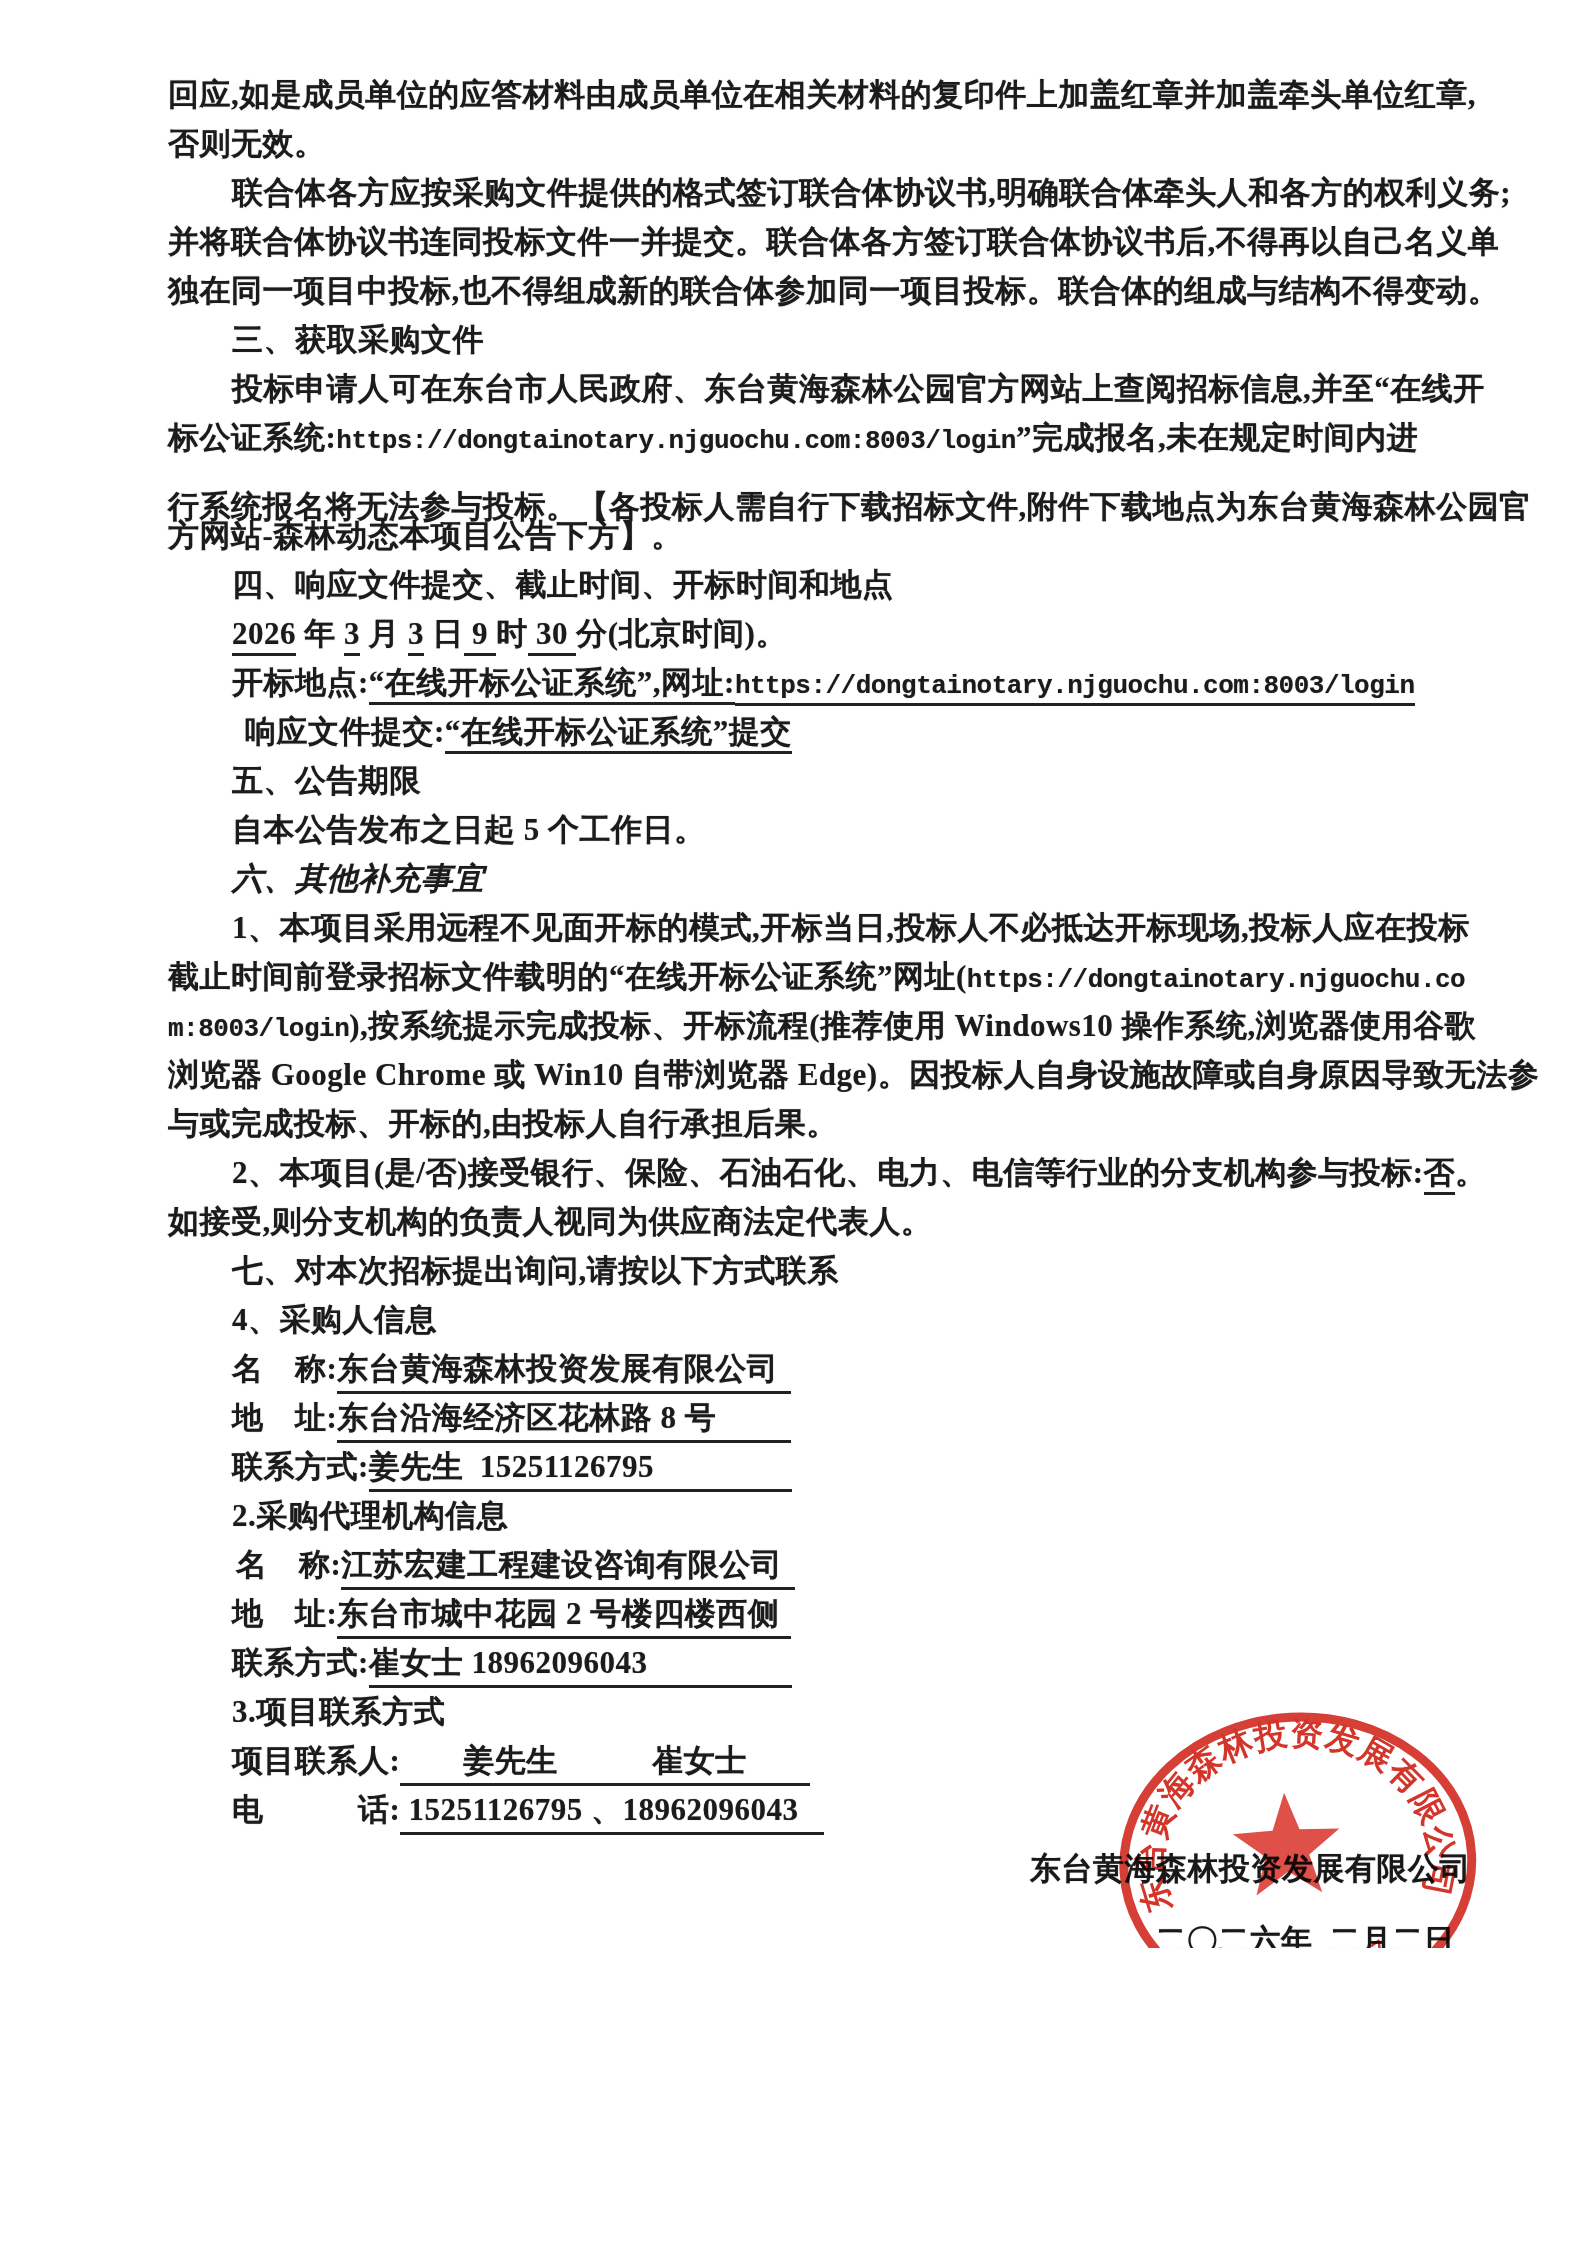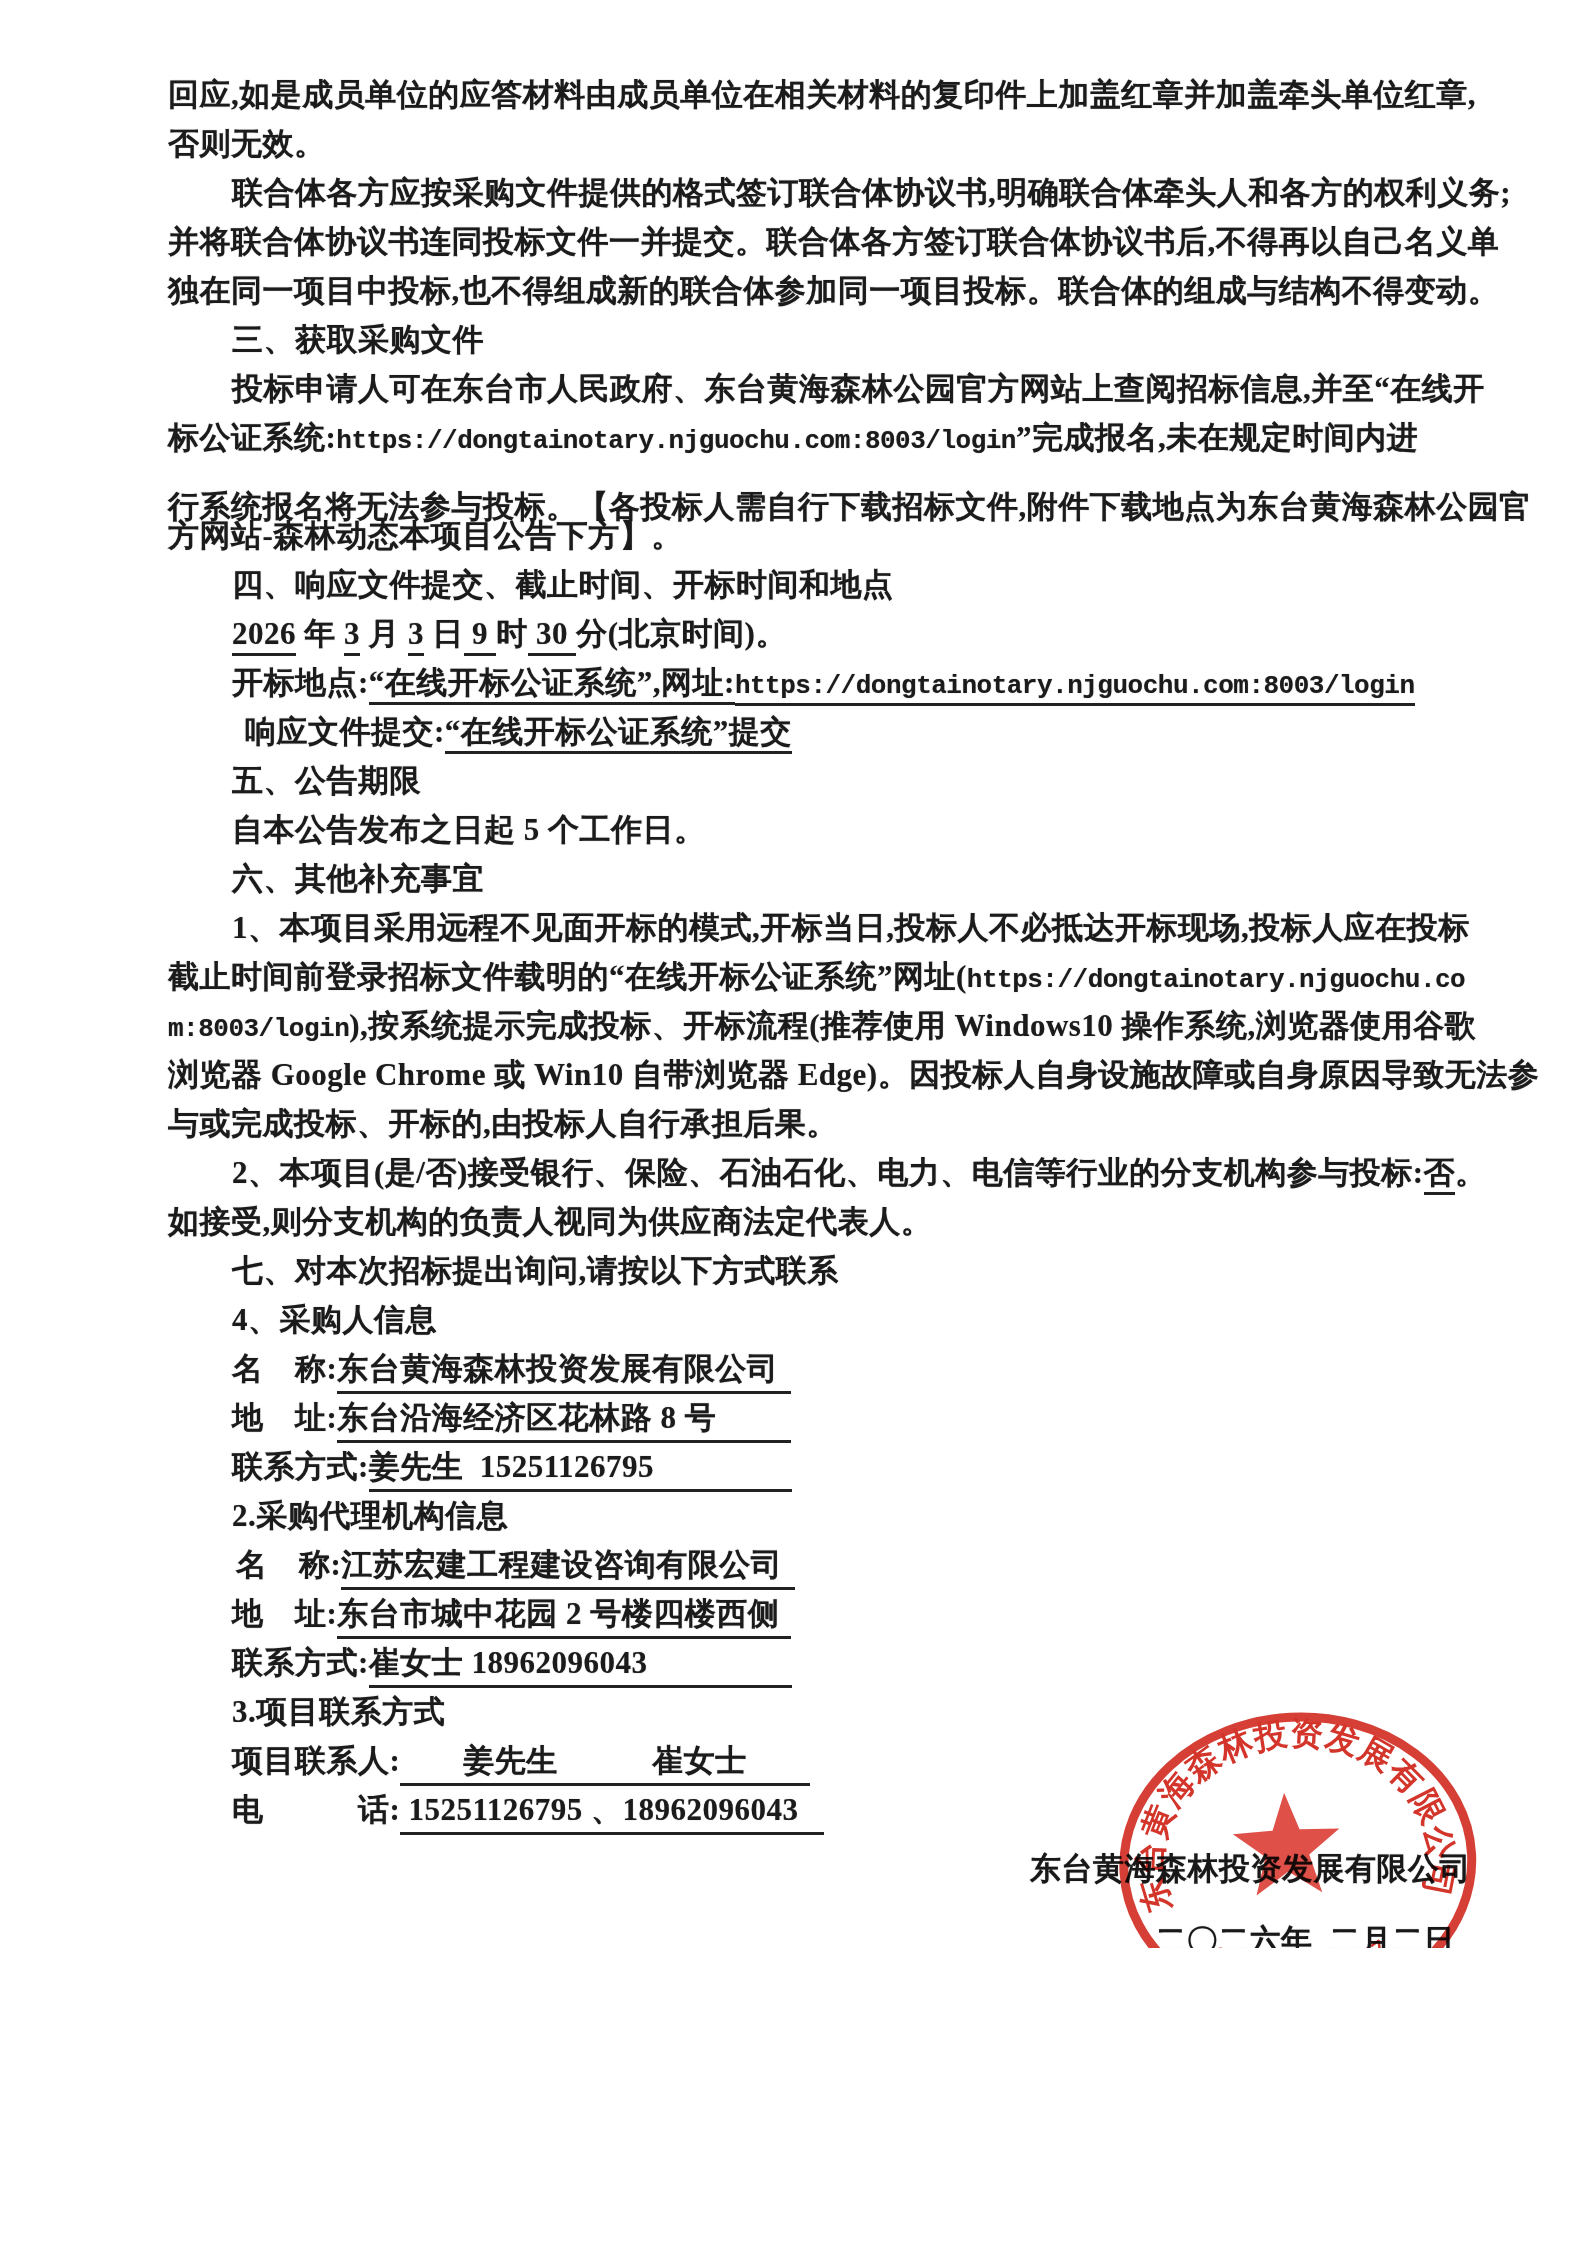--- a/index.html
+++ b/index.html
@@ -54,21 +54,21 @@
       <div class="line" style="top: 369px; left: 232px;"><span>投标申请人可在东台市人民政府、东台黄海森林公园官方网站上查阅招标信息,并至“在线开</span></div>
       <div class="line" style="top: 418px; left: 168px;"><span>标公证系统:</span><span class="mono">https://dongtainotary.njguochu.com:8003/login</span><span>”完成报名,未在规定时间内进</span></div>
       <div class="line" style="top: 467px; left: 168px; margin-top: 20px;"><span>行系统报名将无法参与投标。【各投标人需自行下载招标文件,附件下载地点为东台黄海森林公园官</span></div>
       <div class="line" style="top: 516px; left: 168px;"><span>方网站-森林动态本项目公告下方】。</span></div>
       <div class="line bold" style="top: 565px; left: 232px;"><span>四、响应文件提交、截止时间、开标时间和地点</span></div>
       <div class="line" style="top: 614px; left: 232px;"><span class="u">2026</span><span> 年 </span><span class="u">3</span><span> 月 </span><span class="u">3</span><span> 日</span><span class="u"> 9 </span><span>时</span><span class="u"> 30 </span><span>分(北京时间)。</span></div>
       <div class="line" style="top: 663px; left: 232px;"><span>开标地点:</span><span class="u">“在线开标公证系统”,网址:</span><span class="mono u">https://dongtainotary.njguochu.com:8003/login</span></div>
       <div class="line" style="top: 712px; left: 245px;"><span>响应文件提交:</span><span class="u">“在线开标公证系统”提交</span></div>
       <div class="line bold" style="top: 761px; left: 232px;"><span>五、公告期限</span></div>
       <div class="line" style="top: 810px; left: 232px;"><span>自本公告发布之日起 5 个工作日。</span></div>
-      <div class="line bold" style="top: 859px; left: 232px;"><span>六、其他补充事宜</span></div>
+      <div class="line bold" style="top: 859px; left: 232px; font-style: italic;"><span>六、其他补充事宜</span></div>
       <div class="line" style="top: 908px; left: 232px;"><span>1、本项目采用远程不见面开标的模式,开标当日,投标人不必抵达开标现场,投标人应在投标</span></div>
       <div class="line" style="top: 957px; left: 168px; text-align: right;"><span>截止时间前登录招标文件载明的“在线开标公证系统”网址(</span><span class="mono">https://dongtainotary.njguochu.co</span></div>
       <div class="line" style="top: 1006px; left: 168px;"><span class="mono">m:8003/login</span><span>),按系统提示完成投标、开标流程(推荐使用 Windows10 操作系统,浏览器使用谷歌</span></div>
       <div class="line" style="top: 1055px; left: 168px;"><span>浏览器 Google Chrome 或 Win10 自带浏览器 Edge)。因投标人自身设施故障或自身原因导致无法参</span></div>
       <div class="line" style="top: 1104px; left: 168px;"><span>与或完成投标、开标的,由投标人自行承担后果。</span></div>
       <div class="line" style="top: 1153px; left: 232px;"><span>2、本项目(是/否)接受银行、保险、石油石化、电力、电信等行业的分支机构参与投标:</span><span class="u">否</span><span>。</span></div>
       <div class="line" style="top: 1202px; left: 168px;"><span>如接受,则分支机构的负责人视同为供应商法定代表人。</span></div>
       <div class="line bold" style="top: 1251px; left: 232px;"><span>七、对本次招标提出询问,请按以下方式联系</span></div>
       <div class="line" style="top: 1300px; left: 232px;"><span>4、采购人信息</span></div>
       <div class="line" style="top: 1349px; left: 232px;"><span>名　称:</span><span class="field" style="width: 454px;">东台黄海森林投资发展有限公司</span></div>

